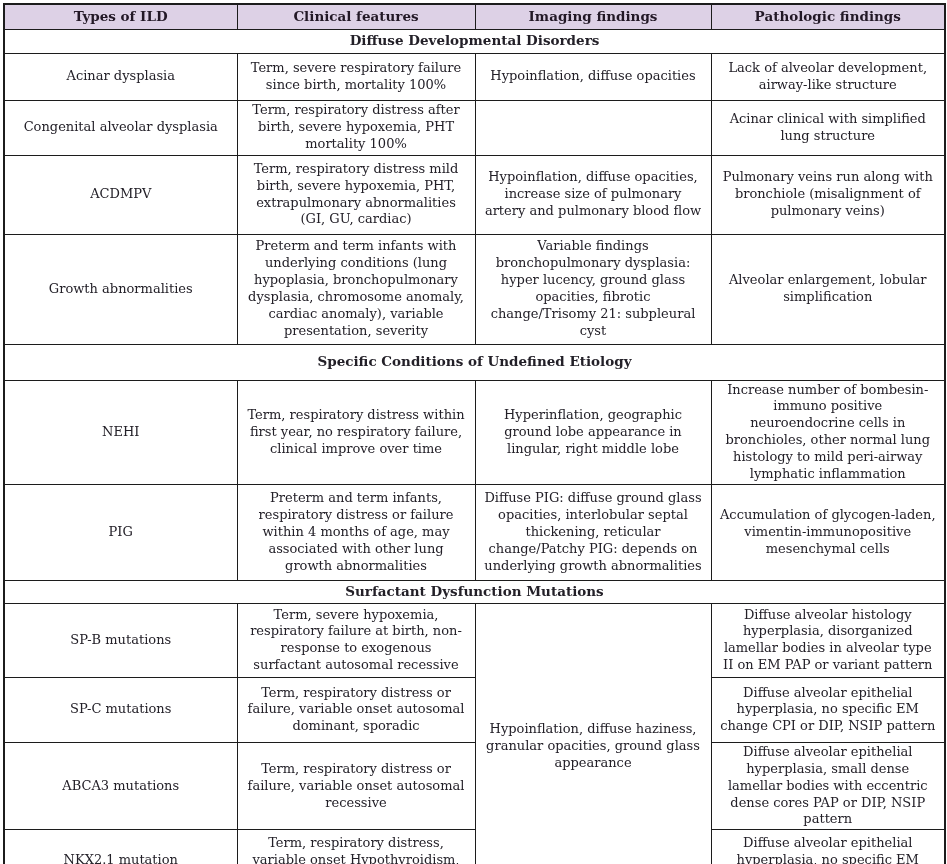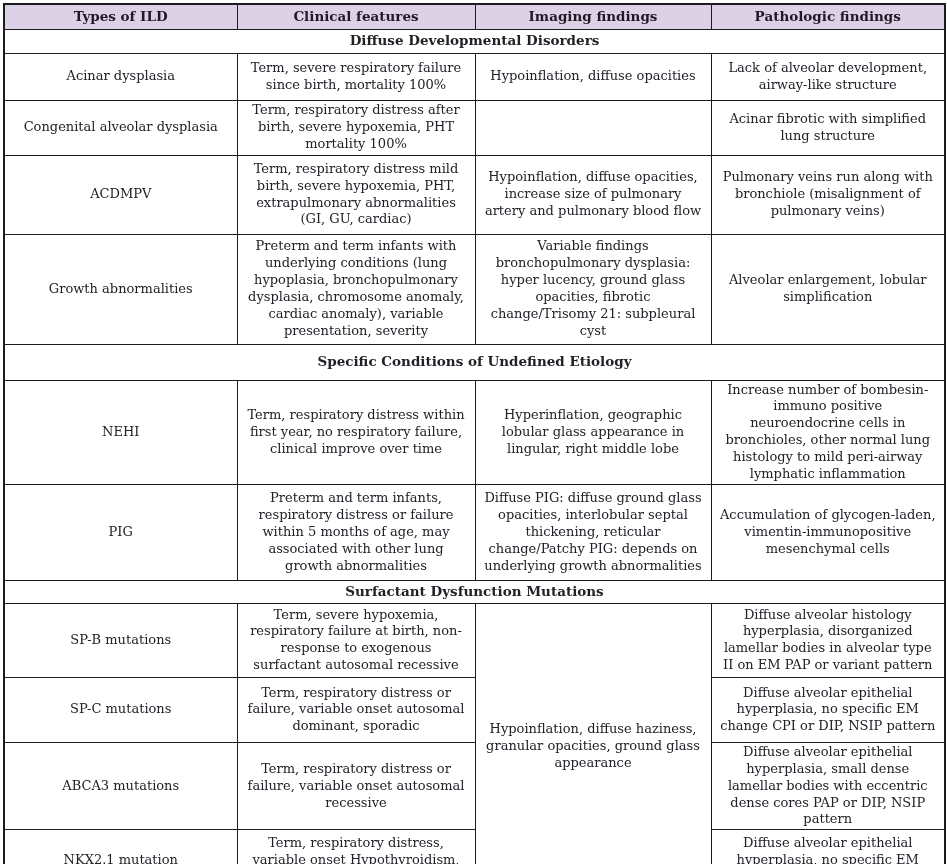--- a/index.html
+++ b/index.html
@@ -73,21 +73,21 @@
       <td>Acinar dysplasia</td>
       <td>Term, severe respiratory failure since birth, mortality 100%</td>
       <td>Hypoinflation, diffuse opacities</td>
       <td>Lack of alveolar development, airway-like structure</td>
     </tr>
 
     <tr style="height:55px">
       <td>Congenital alveolar dysplasia</td>
       <td>Term, respiratory distress after birth, severe hypoxemia, PHT mortality 100%</td>
       <td></td>
-      <td>Acinar fibrotic with simplified lung structure</td>
+      <td>Acinar clinical with simplified lung structure</td>
     </tr>
 
     <tr style="height:79px">
       <td>ACDMPV</td>
       <td>Term, respiratory distress mild birth, severe hypoxemia, PHT, extrapulmonary abnormalities (GI, GU, cardiac)</td>
       <td>Hypoinflation, diffuse opacities, increase size of pulmonary artery and pulmonary blood flow</td>
       <td>Pulmonary veins run along with bronchiole (misalignment of pulmonary veins)</td>
     </tr>
 
     <tr style="height:110px">
@@ -97,27 +97,27 @@
       <td>Alveolar enlargement, lobular simplification</td>
     </tr>
 
     <tr style="height:36px">
       <td class="section-header" colspan="4">Specific Conditions of Undefined Etiology</td>
     </tr>
 
     <tr style="height:94px">
       <td>NEHI</td>
       <td>Term, respiratory distress within first year, no respiratory failure, clinical improve over time</td>
-      <td>Hyperinflation, geographic lobular glass appearance in lingular, right middle lobe</td>
+      <td>Hyperinflation, geographic ground lobe appearance in lingular, right middle lobe</td>
       <td>Increase number of bombesin-immuno positive neuroendocrine cells in bronchioles, other normal lung histology to mild peri-airway lymphatic inflammation</td>
     </tr>
 
     <tr style="height:96px">
       <td>PIG</td>
-      <td>Preterm and term infants, respiratory distress or failure within 5 months of age, may associated with other lung growth abnormalities</td>
+      <td>Preterm and term infants, respiratory distress or failure within 4 months of age, may associated with other lung growth abnormalities</td>
       <td>Diffuse PIG: diffuse ground glass opacities, interlobular septal thickening, reticular change/Patchy PIG: depends on underlying growth abnormalities</td>
       <td>Accumulation of glycogen-laden, vimentin-immunopositive mesenchymal cells</td>
     </tr>
 
     <tr style="height:23px">
       <td class="section-header" colspan="4">Surfactant Dysfunction Mutations</td>
     </tr>
 
     <tr style="height:74px">
       <td>SP-B mutations</td>

